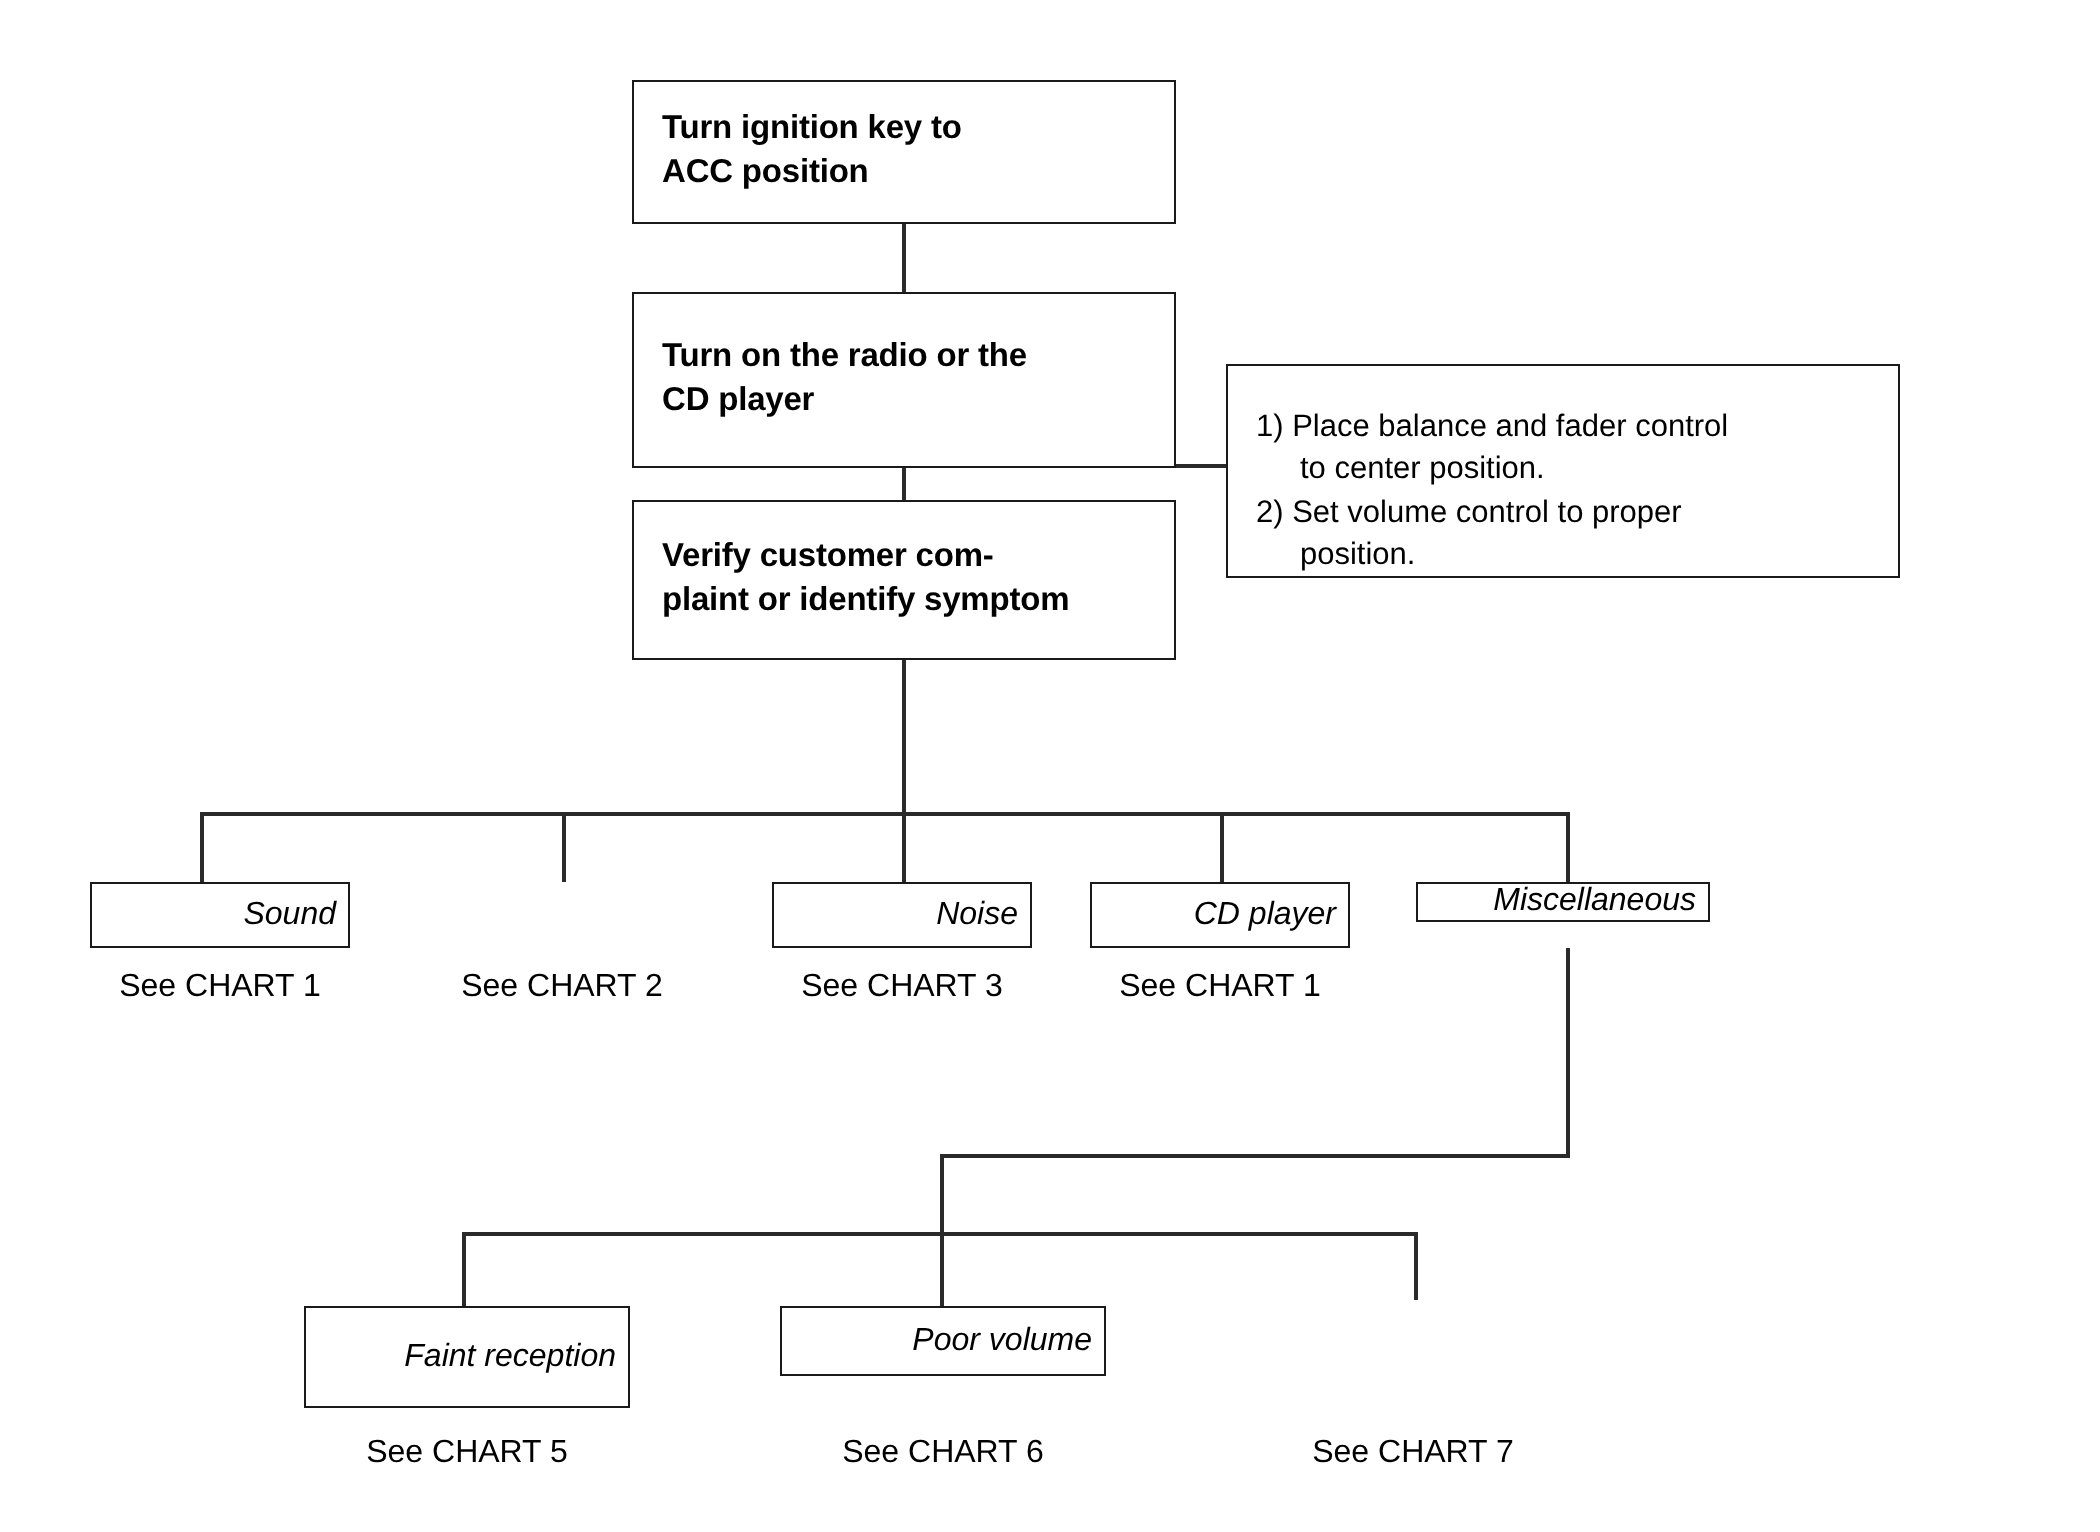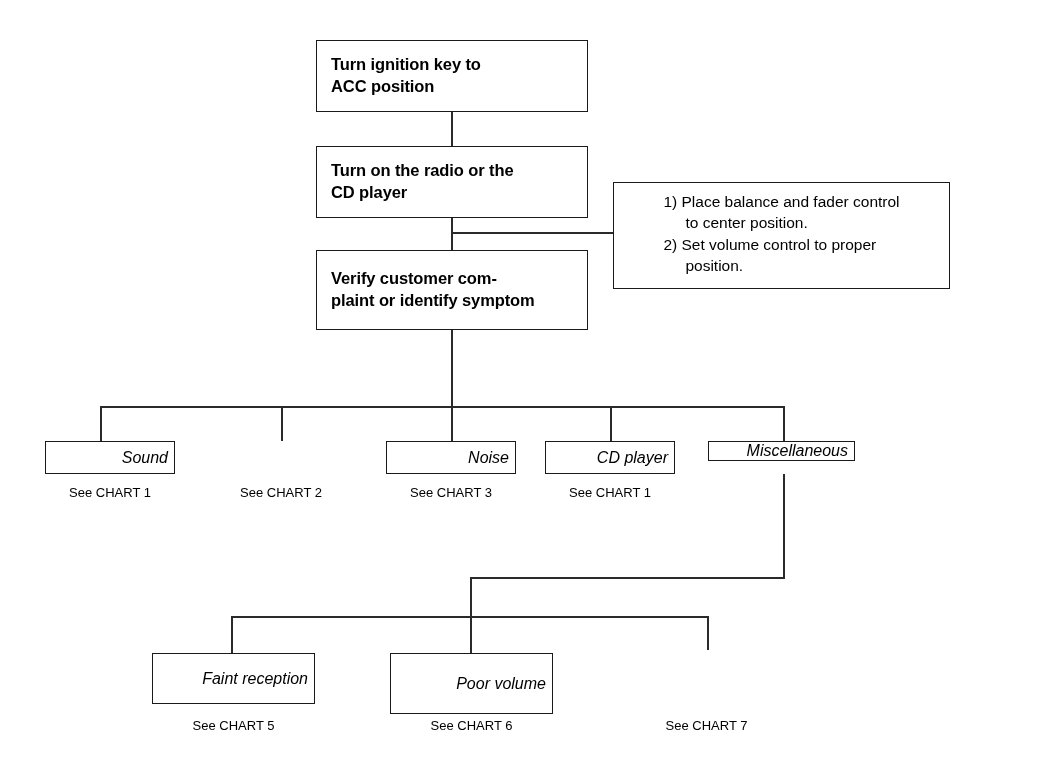--- a/index.html
+++ b/index.html
@@ -40,23 +40,22 @@
     padding: 2px 14px;
   }
   .node.process .node-text {
     font-weight: bold;
     font-size: 16.5px;
     text-align: left;
     letter-spacing: -0.1px;
   }
   
   .node.note {
-    padding: 8px 14px;
+    padding: 20px 14px;
     align-items: flex-start;
-    justify-content: center;
   }
   .note-list {
     list-style: none;
     margin: 0;
     padding: 0;
   }
   .note-list li {
     font-size: 15.5px;
     line-height: 1.38;
     padding-left: 22px;
@@ -70,21 +69,21 @@
     font-size: 16px;
     text-align: right;
     font-style: italic;
   }
   .node.category { padding: 2px 6px; justify-content: center; }
   .node.symptom  { padding: 2px 6px; justify-content: center; }
 
   
   .caption {
     position: absolute;
-    font-size: 13px;
+    font-size: 16px;
     font-weight: normal;
     text-align: center;
     white-space: nowrap;
     z-index: 3;
   }
 
   
   .line {
     position: absolute;
     background: #2a2a2a;
@@ -98,21 +97,21 @@
 
 <div id="canvas">
 
   <div class="node process" style="left:316px; top:40px; width:272px; height:72px;">
     <span class="node-text">Turn ignition key to
 ACC position</span>
   </div>
 
   <div class="line v" style="left:451px; top:112px; height:34px;"></div>
 
-  <div class="node process" style="left:316px; top:146px; width:272px; height:72px;">
+  <div class="node process" style="left:316px; top:146px; width:272px; height:88px;">
     <span class="node-text">Turn on the radio or the
 CD player</span>
   </div>
 
   <div class="line v" style="left:451px; top:218px; height:32px;"></div>
 
   <div class="line h" style="left:451px; top:232px; width:163px;"></div>
 
   <div class="node note" style="left:613px; top:182px; width:337px; height:107px;">
     <ul class="note-list">
@@ -169,20 +168,20 @@
 
   <div class="line v" style="left:231px; top:616px; height:38px;"></div>
   <div class="line v" style="left:470px; top:616px; height:38px;"></div>
   <div class="line v" style="left:707px; top:616px; height:34px;"></div>
 
   <div class="node symptom" style="left:152px; top:653px; width:163px; height:51px;">
     <span class="node-text">Faint reception</span>
   </div>
   <div class="caption" style="left:152px; top:718px; width:163px;">See CHART 5</div>
 
-  <div class="node symptom" style="left:390px; top:653px; width:163px; height:61px;">
+  <div class="node symptom" style="left:390px; top:653px; width:163px; height:35px;">
     <span class="node-text">Poor volume</span>
   </div>
   <div class="caption" style="left:390px; top:718px; width:163px;">See CHART 6</div>
 
   <div class="caption" style="left:627px; top:718px; width:159px;">See CHART 7</div>
 
 </div>
 
 </body></html>

